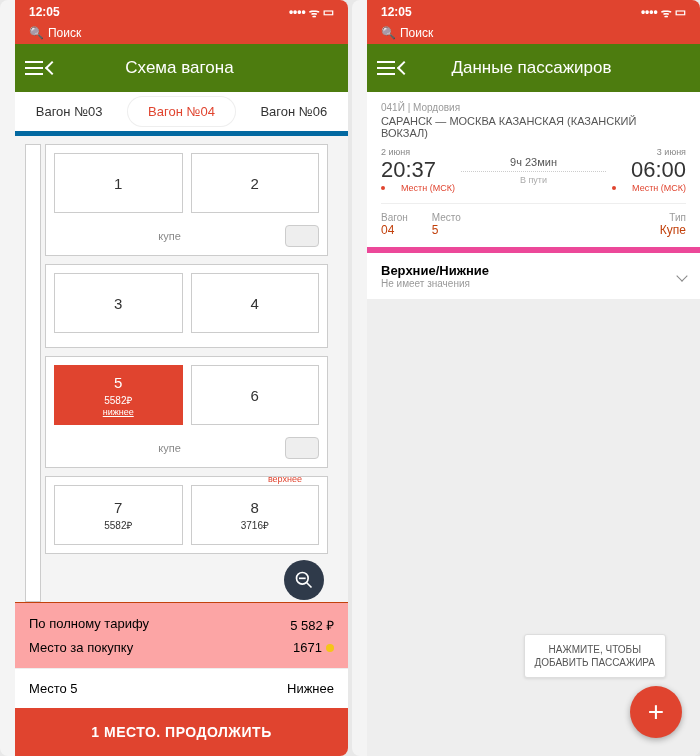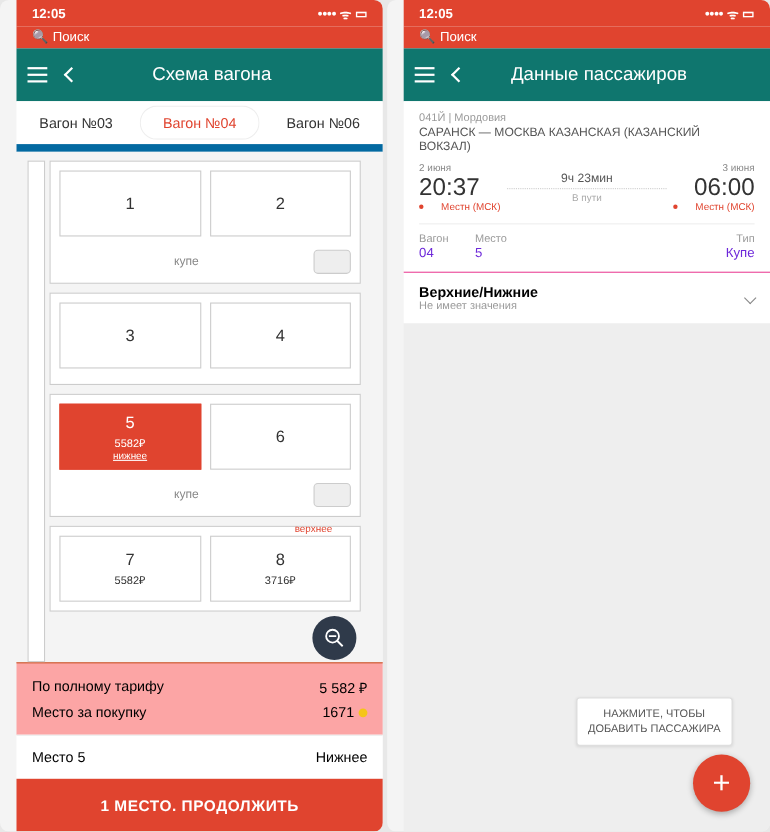--- a/index.html
+++ b/index.html
@@ -1,28 +1,28 @@
 <!DOCTYPE html>
 <html><head>
 <meta charset="utf-8">
 <style>
   * { box-sizing: border-box; margin: 0; padding: 0; font-family: -apple-system, Helvetica, Arial, sans-serif; }
   body { background: #e8e8e8; width: 700px; height: 756px; display: flex; gap: 4px; }
   .phone { width: 348px; height: 756px; background: #f4f4f4; display: flex; flex-direction: column; overflow: hidden; border-radius: 8px; padding-left: 15px; }
   .status-bar { background: #e0442f; color: #fff; height: 24px; display: flex; align-items: center; justify-content: space-between; padding: 0 14px; font-size: 12px; font-weight: 600; }
   .status-icons { display: flex; gap: 3px; align-items: center; }
   .search-row { background: #e0442f; color: #fff; font-size: 12px; padding: 2px 14px 4px; display: flex; align-items: center; gap: 4px; }
-  .header { background: #0f766e; color: #fff; height: 48px; display: flex; align-items: center; padding: 0 10px; gap: 17px; }
+  .header { background: #4d7c0f; color: #fff; height: 48px; display: flex; align-items: center; padding: 0 10px; gap: 4px; }
   .header-title { flex: 1; text-align: center; font-size: 17px; font-weight: 500; margin-right: 40px; }
   .hamburger { display: flex; flex-direction: column; gap: 4px; }
   .hamburger div { width: 18px; height: 2px; background: #fff; }
   .chevron-left { width: 10px; height: 10px; border-left: 2px solid #fff; border-bottom: 2px solid #fff; transform: rotate(45deg); }
   .chevron-down-sm { width: 8px; height: 8px; border-right: 1.5px solid #888; border-bottom: 1.5px solid #888; transform: rotate(45deg); }
   
-  .wagon-tabs { background: #fff; display: flex; border-bottom: 7px solid #0369a1; }
+  .wagon-tabs { background: #fff; display: flex; border-bottom: 5px solid #0369a1; }
   .wagon-tab { flex: 1; text-align: center; padding: 12px 0; font-size: 13px; color: #333; }
   .wagon-tab.active { color: #e0442f; background: #fff; border-radius: 18px; box-shadow: inset 0 0 0 1px #eee; margin: 4px; padding: 8px 0; }
   .coach-canvas { flex: 1; background: #f4f4f4; position: relative; padding: 8px 20px 0 30px; overflow: hidden; }
   .corridor { position: absolute; left: 10px; top: 8px; bottom: 0; width: 16px; background: #fff; border: 1px solid #ccc; }
   .compartment { background: #fff; border: 1px solid #ccc; padding: 8px 8px 8px 8px; margin-bottom: 8px; }
   .seat-row { display: flex; gap: 8px; margin-bottom: 6px; }
   .seat { flex: 1; height: 60px; border: 1px solid #ccc; display: flex; flex-direction: column; align-items: center; justify-content: center; font-size: 15px; color: #333; background: #fff; position: relative; }
   .seat.selected { background: #e0442f; color: #fff; border-color: #e0442f; }
   .seat .price { font-size: 10px; margin-top: 2px; }
   .seat .berth { font-size: 9px; text-decoration: underline; }
@@ -44,22 +44,22 @@
   .time-row { display: flex; align-items: center; gap: 6px; }
   .time-col { display: flex; flex-direction: column; }
   .time-big { font-size: 22px; font-weight: 400; color: #333; }
   .time-small { font-size: 9px; color: #e0442f; display: flex; align-items: center; gap: 16px; }
   .date-small { font-size: 9px; color: #888; }
   .duration-col { flex: 1; text-align: center; }
   .duration-line { border-top: 1px dotted #ccc; margin: 3px 0; }
   .meta-row { display: flex; gap: 24px; margin-top: 10px; border-top: 1px solid #eee; padding-top: 8px; }
   .meta-col { display: flex; flex-direction: column; font-size: 10px; }
   .meta-label { color: #9a9a9a; text-align: center; }
-  .meta-val { font-size: 12px; color: #6d28d9; }
-  .pref-row { background: #fff; border-top: 1px solid #ec4899; padding: 10px 14px; display: flex; justify-content: space-between; align-items: center; }
+  .meta-val { font-size: 12px; color: #c2410c; }
+  .pref-row { background: #fff; border-top: 6px solid #ec4899; padding: 10px 14px; display: flex; justify-content: space-between; align-items: center; }
   .pref-left { display: flex; flex-direction: column; }
   .pref-title { font-size: 13px; font-weight: 600; }
   .pref-sub { font-size: 10px; color: #9a9a9a; }
   .right-body { flex: 1; background: #eee; position: relative; }
   .tooltip { position: absolute; right: 34px; bottom: 78px; background: #fff; border: 1px solid #ddd; border-radius: 3px; padding: 8px 10px; font-size: 10px; color: #555; text-align: center; line-height: 1.3; box-shadow: 0 1px 3px rgba(0,0,0,0.1); }
   .fab { position: absolute; right: 18px; bottom: 18px; width: 52px; height: 52px; border-radius: 50%; background: #e0442f; color: #fff; display: flex; align-items: center; justify-content: center; font-size: 28px; box-shadow: 0 2px 6px rgba(0,0,0,0.3); }
   .clock-dot { width:4px; height:4px; border-radius:50%; background:#e0442f; display:inline-block; }
 </style>
 </head>
 <body>

